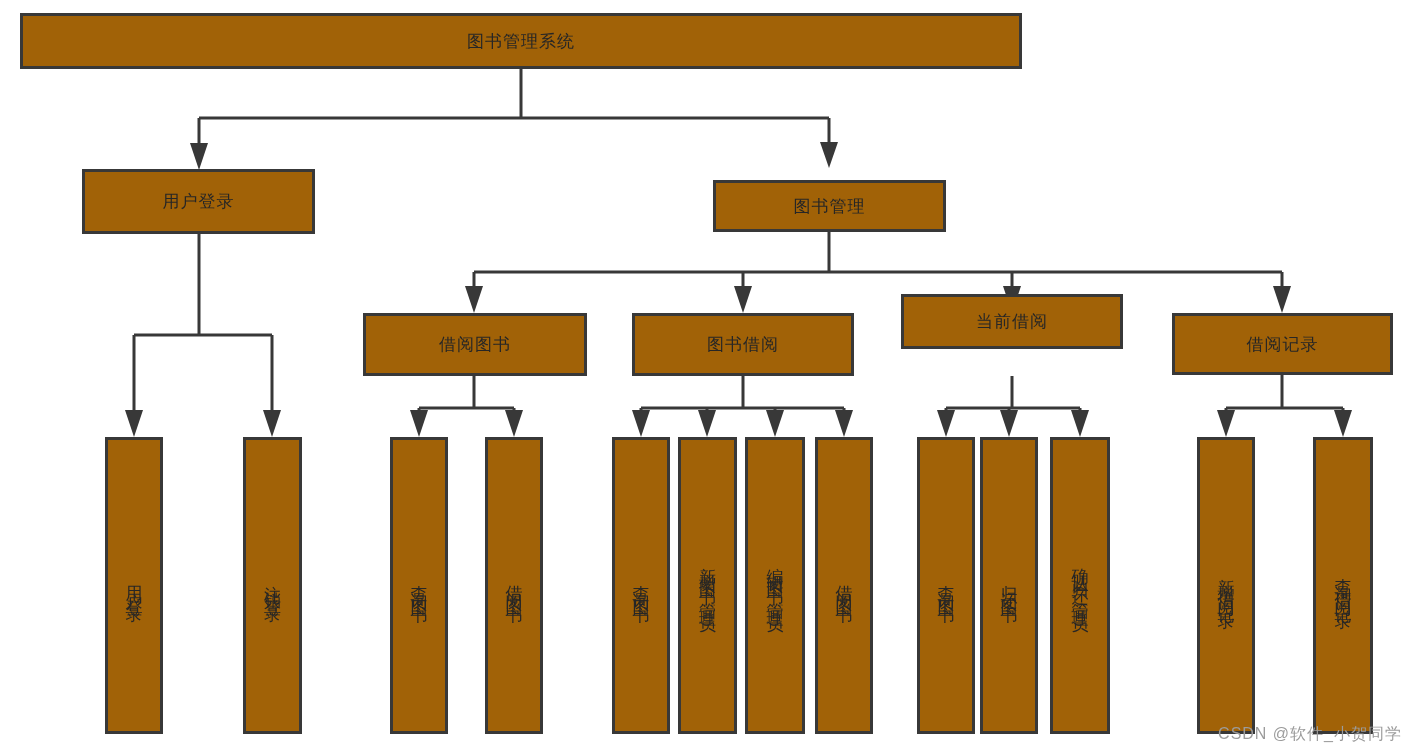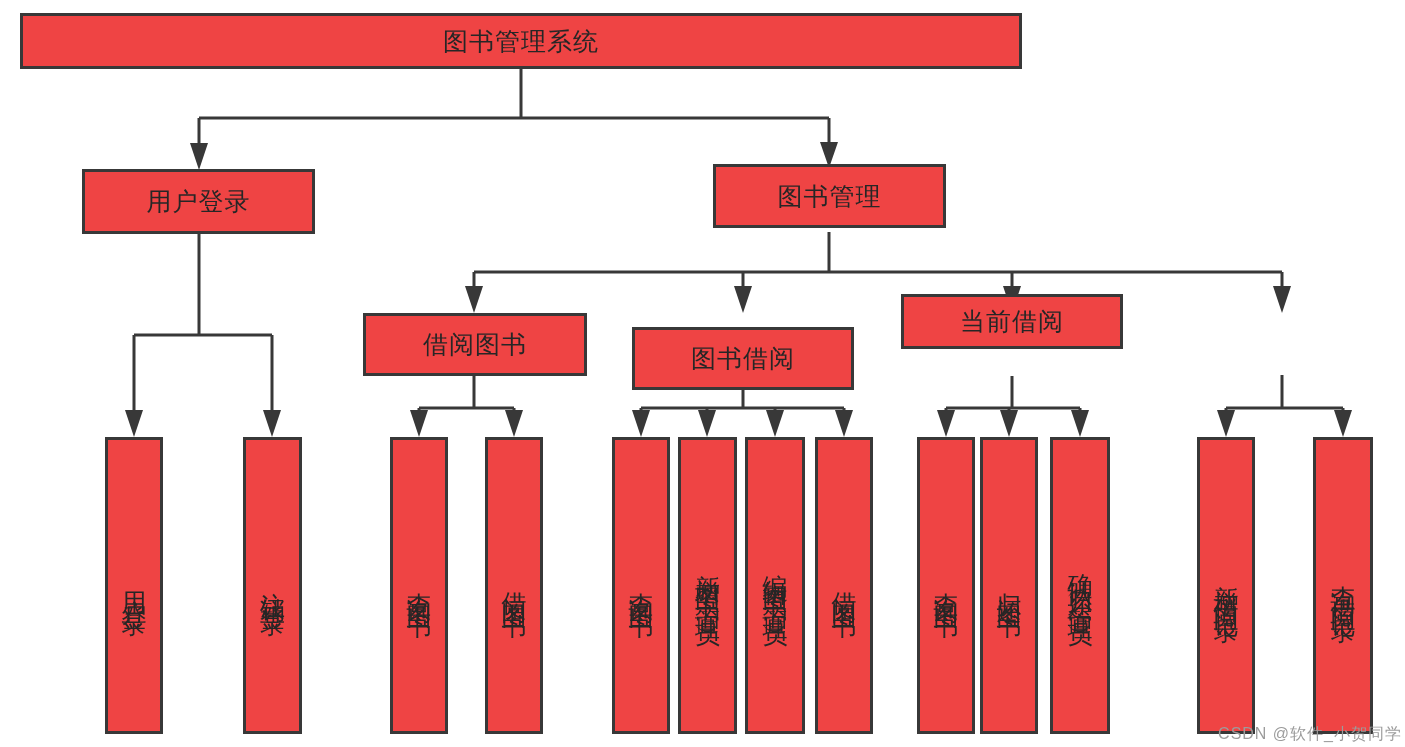--- a/index.html
+++ b/index.html
@@ -11,26 +11,26 @@
     font-family: "Liberation Sans", "DejaVu Sans", sans-serif;
     overflow: hidden;
   }
   .wires { position: absolute; left: 0; top: 0; width: 1405px; height: 747px; }
   .wires path { stroke: #383838; stroke-width: 3; fill: none; }
   .wires polygon { fill: #383838; stroke: none; }
   .node {
     position: absolute;
     box-sizing: border-box;
     border: 3px solid #383838;
-    background: #ef4444;
+    background: #a16207;
     display: flex;
     align-items: center;
     justify-content: center;
     color: #262626;
-    font-size: 25px;
+    font-size: 17px;
     letter-spacing: 1px;
     z-index: 2;
   }
   .leaf span {
     writing-mode: vertical-rl;
     text-orientation: mixed;
     letter-spacing: 7px;
     line-height: 1;
     white-space: nowrap;
   }
@@ -92,32 +92,35 @@
     </g>
   </svg>
 
   <div class="node" style="left:20px; top:13px; width:1002px; height:56px;">
     <span>图书管理系统</span>
   </div>
 
   <div class="node" style="left:82px; top:169px; width:233px; height:65px;">
     <span>用户登录</span>
   </div>
-  <div class="node" style="left:713px; top:164px; width:233px; height:64px;font-family:Liberation Mono, monospace;">
+  <div class="node" style="left:713px; top:180px; width:233px; height:52px;font-family:Liberation Mono, monospace;">
     <span>图书管理</span>
   </div>
 
   <div class="node" style="left:363px; top:313px; width:224px; height:63px;">
     <span>借阅图书</span>
   </div>
-  <div class="node" style="left:632px; top:313px; width:222px; height:63px;margin-top:14px;">
+  <div class="node" style="left:632px; top:313px; width:222px; height:63px;">
     <span>图书借阅</span>
   </div>
   <div class="node" style="left:901px; top:294px; width:222px; height:55px;">
     <span>当前借阅</span>
+  </div>
+  <div class="node" style="left:1172px; top:313px; width:221px; height:62px;">
+    <span>借阅记录</span>
   </div>
 
   <div class="node leaf" style="left:105px; top:437px; width:58px; height:297px;">
     <span>用户登录</span>
   </div>
   <div class="node leaf" style="left:243px; top:437px; width:59px; height:297px;">
     <span>注销登录</span>
   </div>
 
   <div class="node leaf" style="left:390px; top:437px; width:58px; height:297px;">

